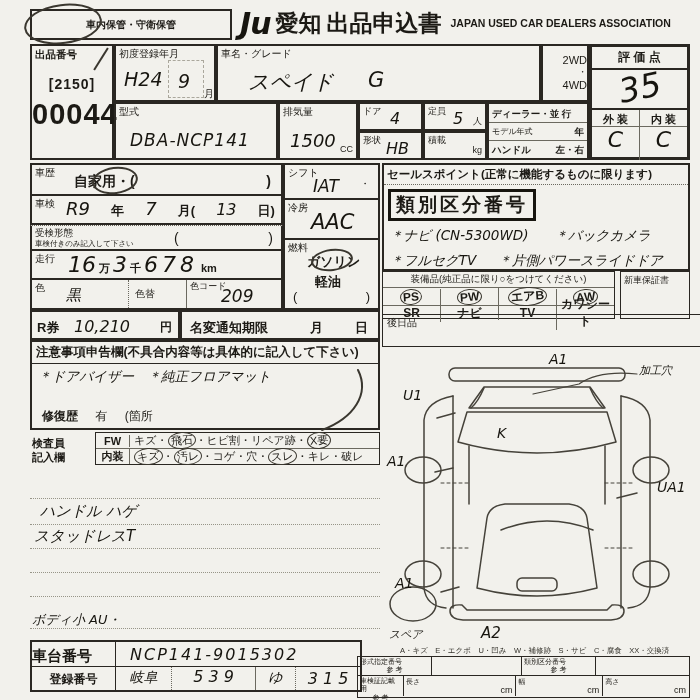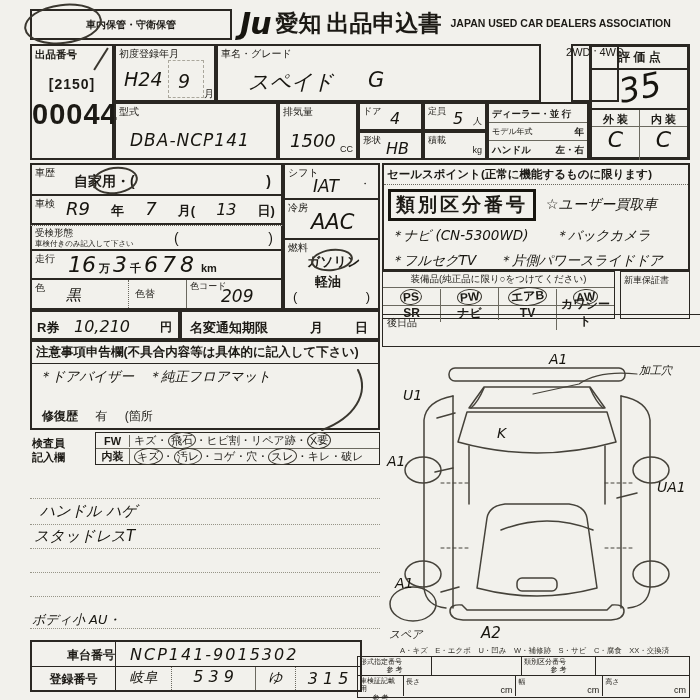--- a/index.html
+++ b/index.html
@@ -47,21 +47,21 @@
     <span class="hw abs" style="left:62px;top:24px;font-size:19px">9</span>
     <span class="lbl abs" style="left:88px;top:43px">月</span>
   </div>
 
   <div class="bx" style="left:216px;top:44px;width:325px;height:58px">
     <div class="lbl" style="position:absolute;left:3px;top:3px">車名・グレード</div>
     <span class="hw abs" style="left:30px;top:22px;font-size:21px">スペイド</span>
     <span class="hw abs" style="left:150px;top:22px;font-size:21px">G</span>
   </div>
 
-  <div class="bx" style="left:571px;top:44px;width:48px;height:58px;display:flex;align-items:flex-start;justify-content:center;line-height:1.25">
+  <div class="bx" style="left:541px;top:44px;width:48px;height:58px;display:flex;flex-direction:column;align-items:flex-end;justify-content:center;line-height:1.25">
     <span style="font-size:11px">2WD</span>
     <span style="font-size:9px">・</span>
     <span style="font-size:11px">4WD</span>
   </div>
 
   <div class="bx" style="left:589px;top:44px;width:101px;height:116px;border-width:3px">
     <div class="bold" style="font-size:12px;text-align:center;border-bottom:2px solid #2a2722;padding:2px 0">評 価 点</div>
     <div class="abs" style="left:0;top:19px;width:100%;height:42px;display:flex;align-items:center;justify-content:center">
       <span class="hw" style="font-size:33px;transform:rotate(-12deg)">35</span>
     </div>
@@ -225,37 +225,36 @@
   <div class="dotline" style="top:548px"></div>
   <div class="dotline" style="top:572px"></div>
   <div class="dotline" style="top:596px"></div>
   <div class="dotline" style="top:628px"></div>
   <div class="hw abs" style="left:40px;top:502px;font-size:15px">ハンドル ハゲ</div>
   <div class="hw abs" style="left:34px;top:527px;font-size:15px">スタッドレスT</div>
   <div class="hw abs" style="left:32px;top:611px;font-size:13px">ボディ小 AU・</div>
 
   <div class="bx" style="left:30px;top:640px;width:332px;height:52px;border-width:2.5px">
     <div style="display:flex;height:25px;border-bottom:1.5px solid #2a2722;align-items:center">
-      <span class="bold" style="width:84px;text-align:right;font-size:12px;border-right:1.5px solid #2a2722;align-self:stretch;padding-top:5px">車台番号</span>
+      <span class="bold" style="width:84px;text-align:left;font-size:15px;border-right:1.5px solid #2a2722;align-self:stretch;padding-top:5px">車台番号</span>
       <span class="hw" style="font-size:16px;letter-spacing:2px;padding-left:14px">NCP141-9015302</span>
     </div>
     <div style="display:flex;height:23px;align-items:center">
       <span class="bold" style="width:84px;text-align:center;font-size:12px;border-right:1.5px solid #2a2722;align-self:stretch;padding-top:4px">登録番号</span>
       <span class="hw" style="width:56px;text-align:center;font-size:14px;border-right:1px dotted #6b695f;align-self:stretch;padding-top:2px">岐阜</span>
       <span class="hw" style="width:84px;text-align:center;font-size:16px;border-right:1px solid #6b695f;align-self:stretch">5 3 9</span>
       <span class="hw" style="width:40px;text-align:center;font-size:14px;border-right:1px dotted #6b695f;align-self:stretch;padding-top:2px">ゆ</span>
       <span class="hw" style="flex:1;text-align:center;font-size:16px">3 1 5</span>
     </div>
   </div>
 
   <div class="bx" style="left:382px;top:163px;width:308px;height:108px">
     <div class="bold nw" style="font-size:11.5px;padding:2px 3px;border-bottom:1px dotted #6b695f">セールスポイント(正常に機能するものに限ります)</div>
     <div style="display:flex;align-items:center;gap:10px;padding:4px 4px 0">
       <span class="bold nw" style="border:3px solid #17150f;font-size:19px;letter-spacing:3px;padding:0 5px">類別区分番号</span>
-      <span class="hw" style="font-size:14px">☆ユーザー買取車</span>
     </div>
     <div style="display:flex;gap:26px;padding:6px 6px 0">
       <span class="hw" style="font-size:13.5px">＊ナビ (CN-5300WD)</span>
       <span class="hw" style="font-size:13.5px">＊バックカメラ</span>
     </div>
     <div style="display:flex;gap:22px;padding:7px 6px 0">
       <span class="hw" style="font-size:13.5px">＊フルセグTV</span>
       <span class="hw" style="font-size:13.5px">＊片側パワースライドドア</span>
     </div>
   </div>

